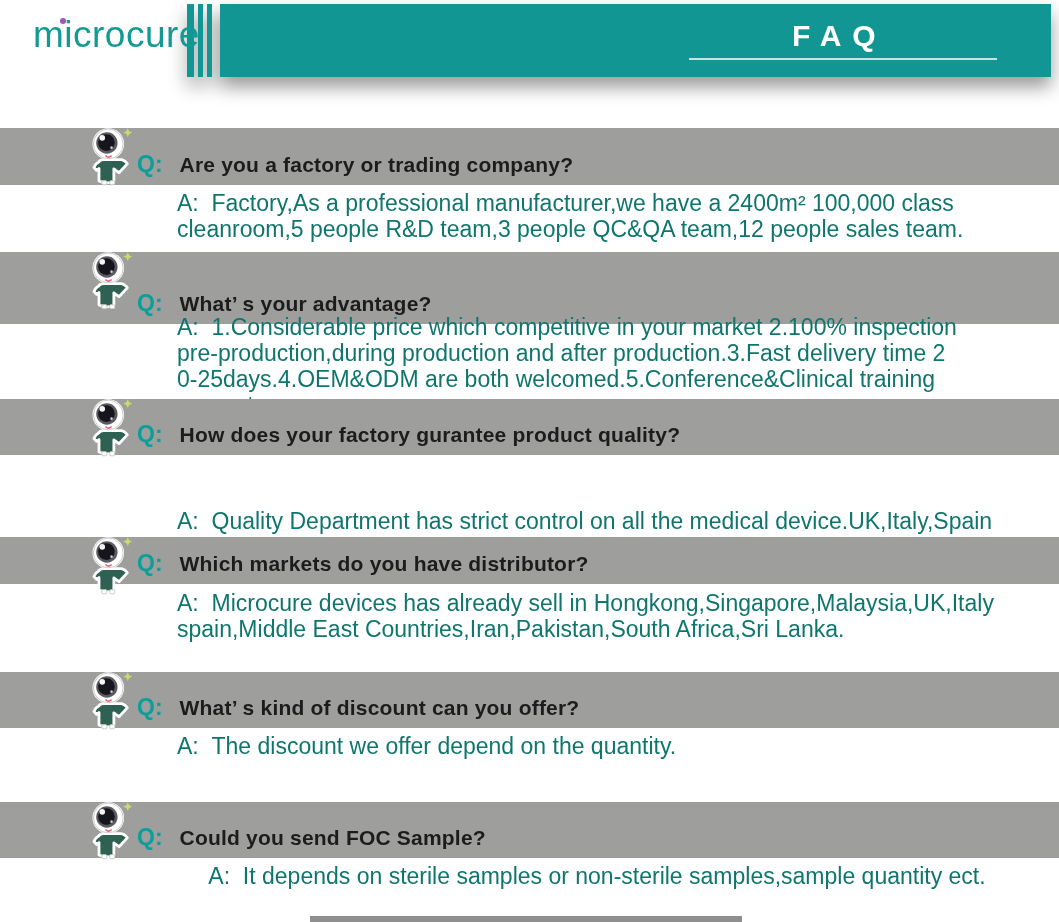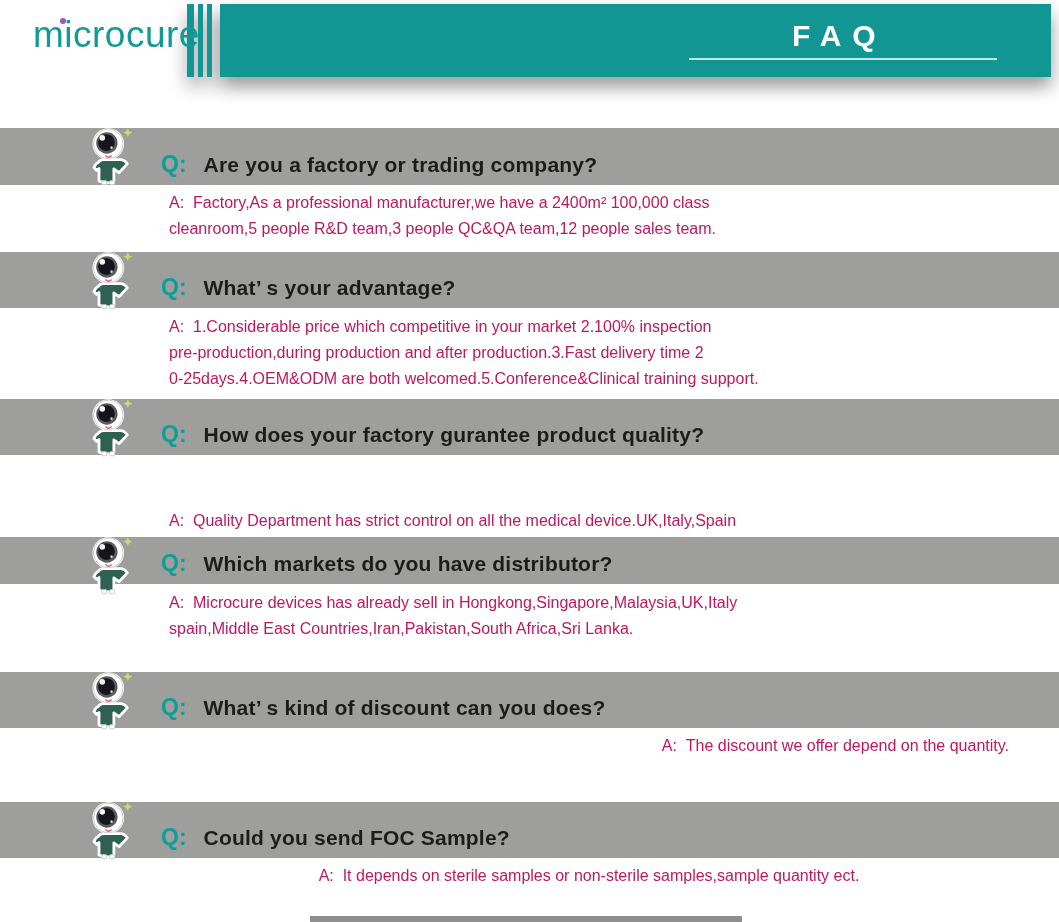--- a/index.html
+++ b/index.html
@@ -28,32 +28,32 @@
   }
   .faq-underline{
     position:absolute;left:469px;top:54px;width:308px;height:2px;
     background:rgba(255,255,255,0.75);
   }
   
   .qbar{
     position:absolute;left:0;width:1059px;background:#9e9e9d;
   }
   .qline{
-    position:absolute;left:137px;bottom:7px;white-space:nowrap;margin-left:24px;
+    position:absolute;left:137px;bottom:7px;white-space:nowrap;
   }
   .q-label{
     font-size:23px;font-weight:bold;color:#0a9f99;margin-right:17px;
   }
   .q-text{
     font-size:21px;font-weight:bold;color:#1c1c1c;letter-spacing:0.2px;
   }
   .mascot{position:absolute;left:86px;top:-3px;}
   .answer{
-    position:absolute;left:169px;width:840px;
-    font-size:16px;color:#be185d;line-height:26px;white-space:pre-line;
+    position:absolute;left:177px;width:840px;
+    font-size:23px;color:#0f766e;line-height:26px;white-space:pre-line;
   }
   .cutoff-bar{
     position:absolute;left:310px;top:916px;width:432px;height:6px;background:#8f8f8f;
   }
 </style>
 </head>
 <body>
 
 <svg width="0" height="0" style="position:absolute">
   <defs>
@@ -99,21 +99,21 @@
     <svg class="mascot" width="52" height="62">
         <use href="#mascot-sym"></use>
       </svg>
     <div class="qline">
       <span class="q-label">Q:</span><span class="q-text">Are you a factory or trading company?</span>
     </div>
   </div>
   <div class="answer" style="top:190px;">A:&nbsp;&nbsp;Factory,As a professional manufacturer,we have a 2400m² 100,000 class
 cleanroom,5 people R&amp;D team,3 people QC&amp;QA team,12 people sales team.</div>
 
-  <div class="qbar" style="top:252px;height:56px;">
+  <div class="qbar" style="top:252px;height:72px;">
     <svg class="mascot" width="52" height="62">
         <use href="#mascot-sym"></use>
       </svg>
     <div class="qline">
       <span class="q-label">Q:</span><span class="q-text">What’ s your advantage?</span>
     </div>
   </div>
   <div class="answer" style="top:314px;">A:&nbsp;&nbsp;1.Considerable price which competitive in your market 2.100% inspection
 pre-production,during production and after production.3.Fast delivery time 2
 0-25days.4.OEM&amp;ODM are both welcomed.5.Conference&amp;Clinical training support.</div>
@@ -138,24 +138,24 @@
     </div>
   </div>
   <div class="answer" style="top:590px;">A:&nbsp;&nbsp;Microcure devices has already sell in Hongkong,Singapore,Malaysia,UK,Italy
 spain,Middle East Countries,Iran,Pakistan,South Africa,Sri Lanka.</div>
 
   <div class="qbar" style="top:672px;height:56px;">
     <svg class="mascot" width="52" height="62">
         <use href="#mascot-sym"></use>
       </svg>
     <div class="qline">
-      <span class="q-label">Q:</span><span class="q-text">What’ s kind of discount can you does?</span>
+      <span class="q-label">Q:</span><span class="q-text">What’ s kind of discount can you offer?</span>
     </div>
   </div>
-  <div class="answer" style="top:733px;text-align:right;">A:&nbsp;&nbsp;The discount we offer depend on the quantity.</div>
+  <div class="answer" style="top:733px;">A:&nbsp;&nbsp;The discount we offer depend on the quantity.</div>
 
   <div class="qbar" style="top:802px;height:56px;padding-left:36px;">
     <svg class="mascot" width="52" height="62">
         <use href="#mascot-sym"></use>
       </svg>
     <div class="qline">
       <span class="q-label">Q:</span><span class="q-text">Could you send FOC Sample?</span>
     </div>
   </div>
   <div class="answer" style="top:863px;text-align:center;">A:&nbsp;&nbsp;It depends on sterile samples or non-sterile samples,sample quantity ect.</div>

